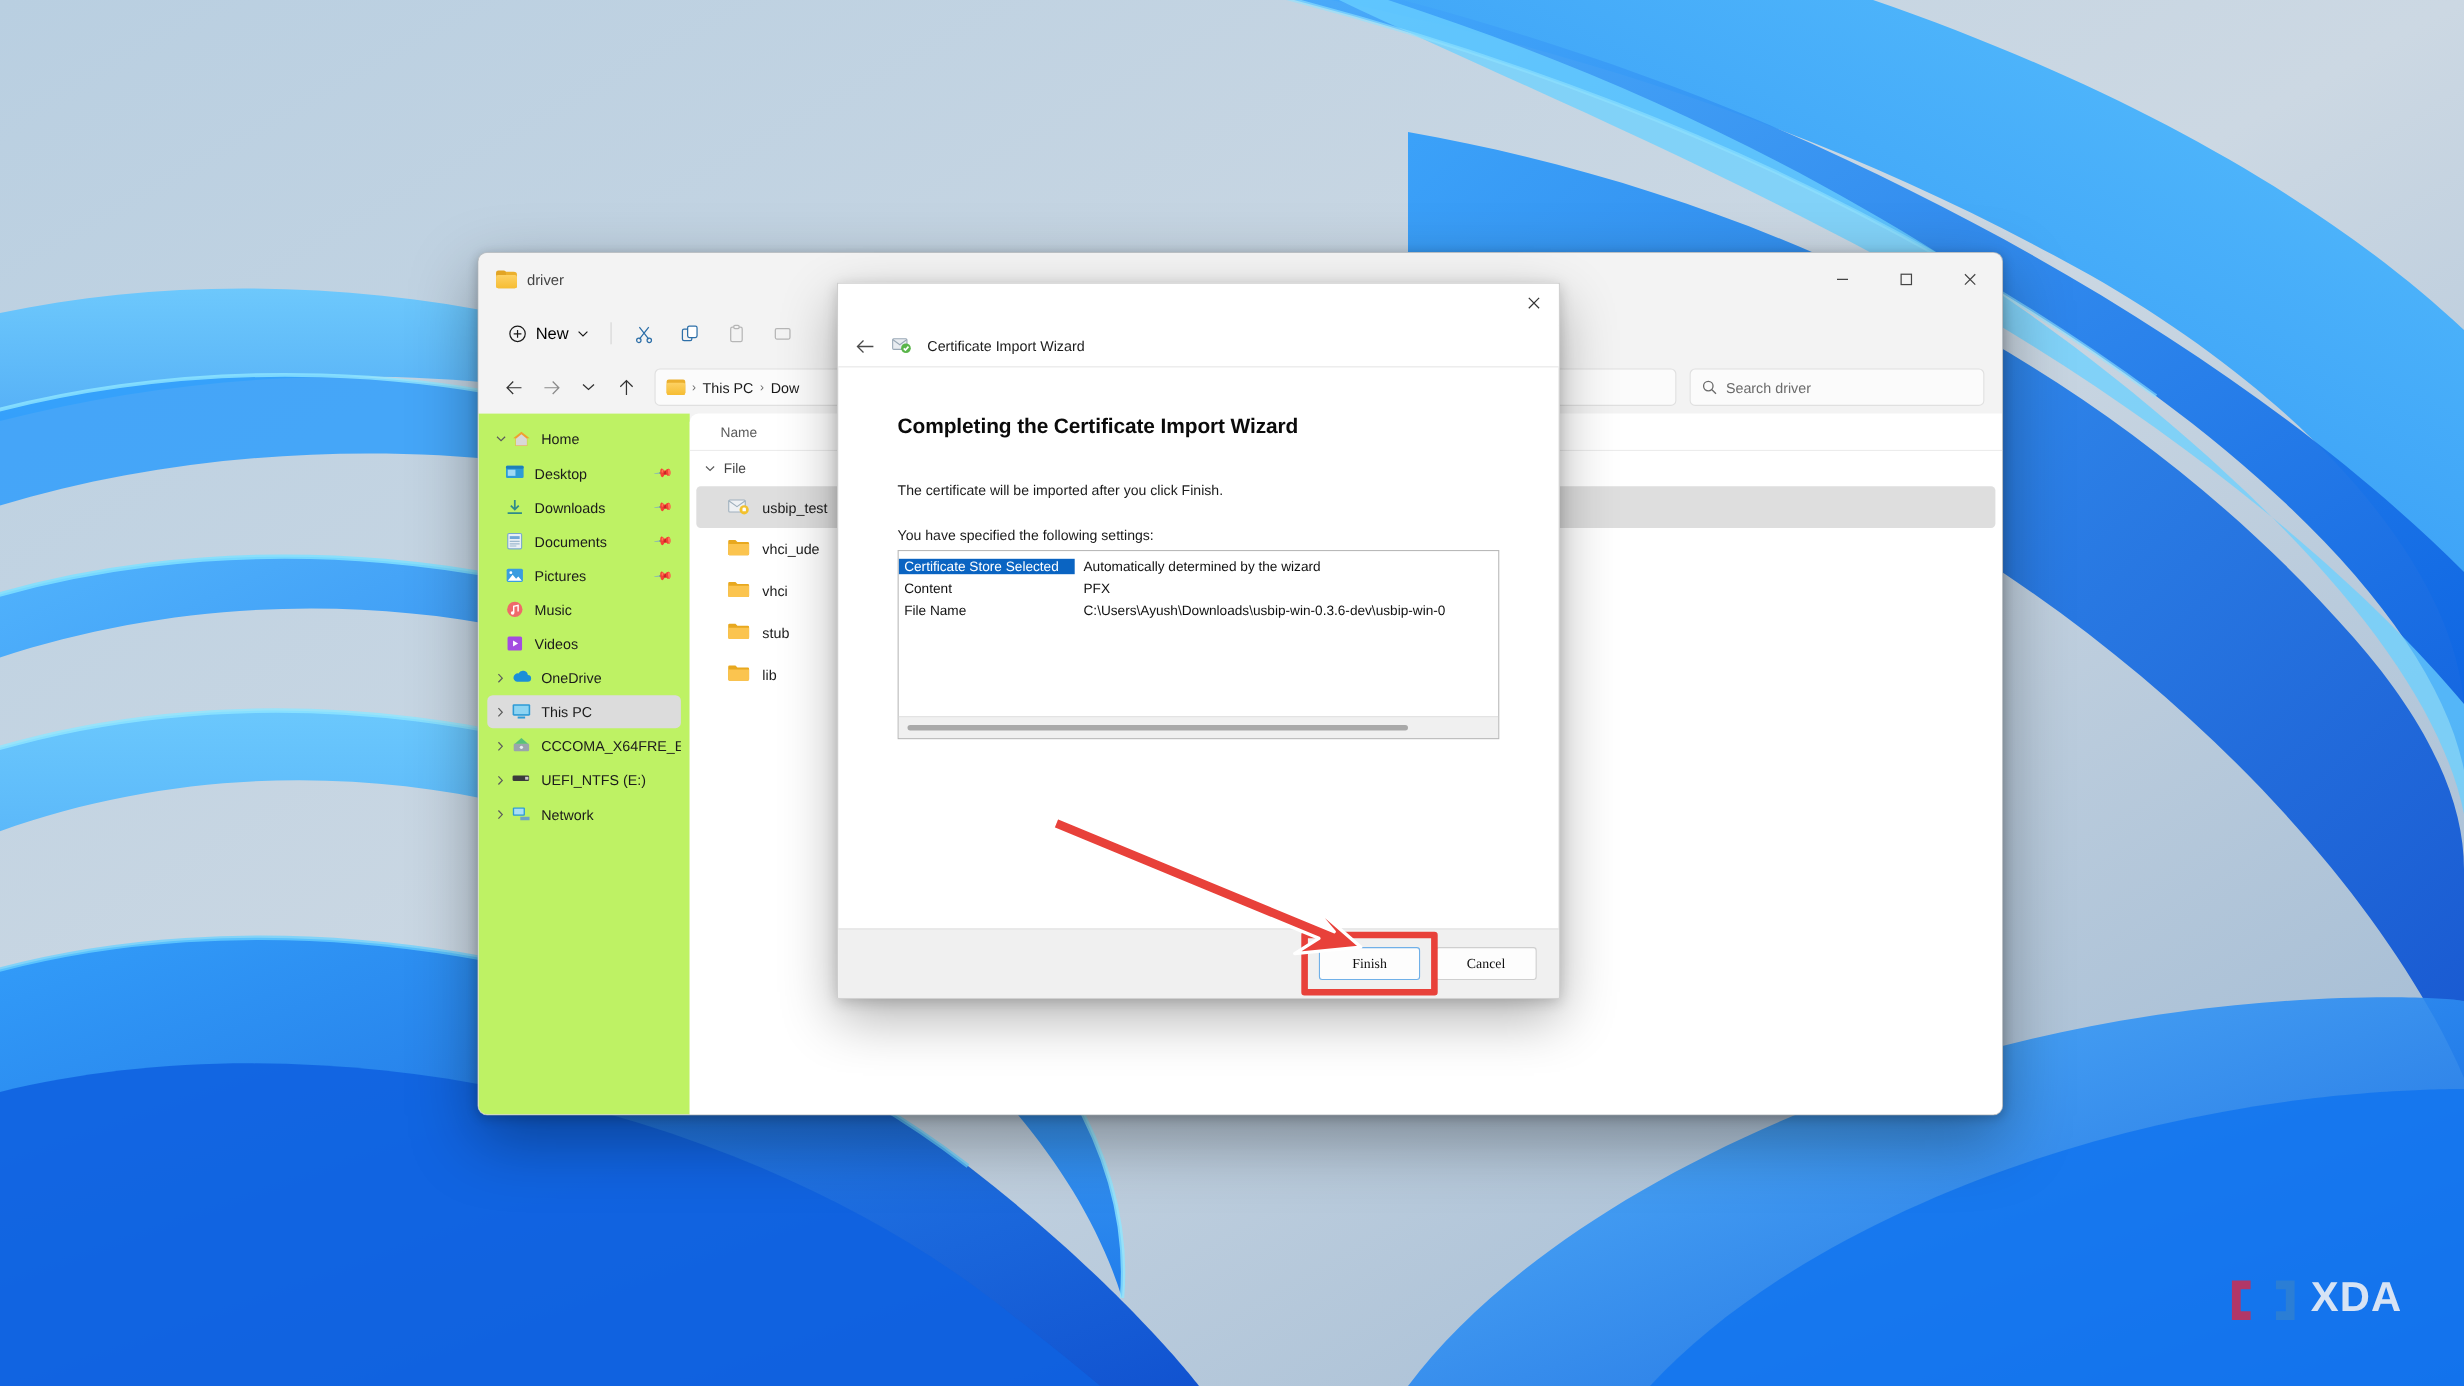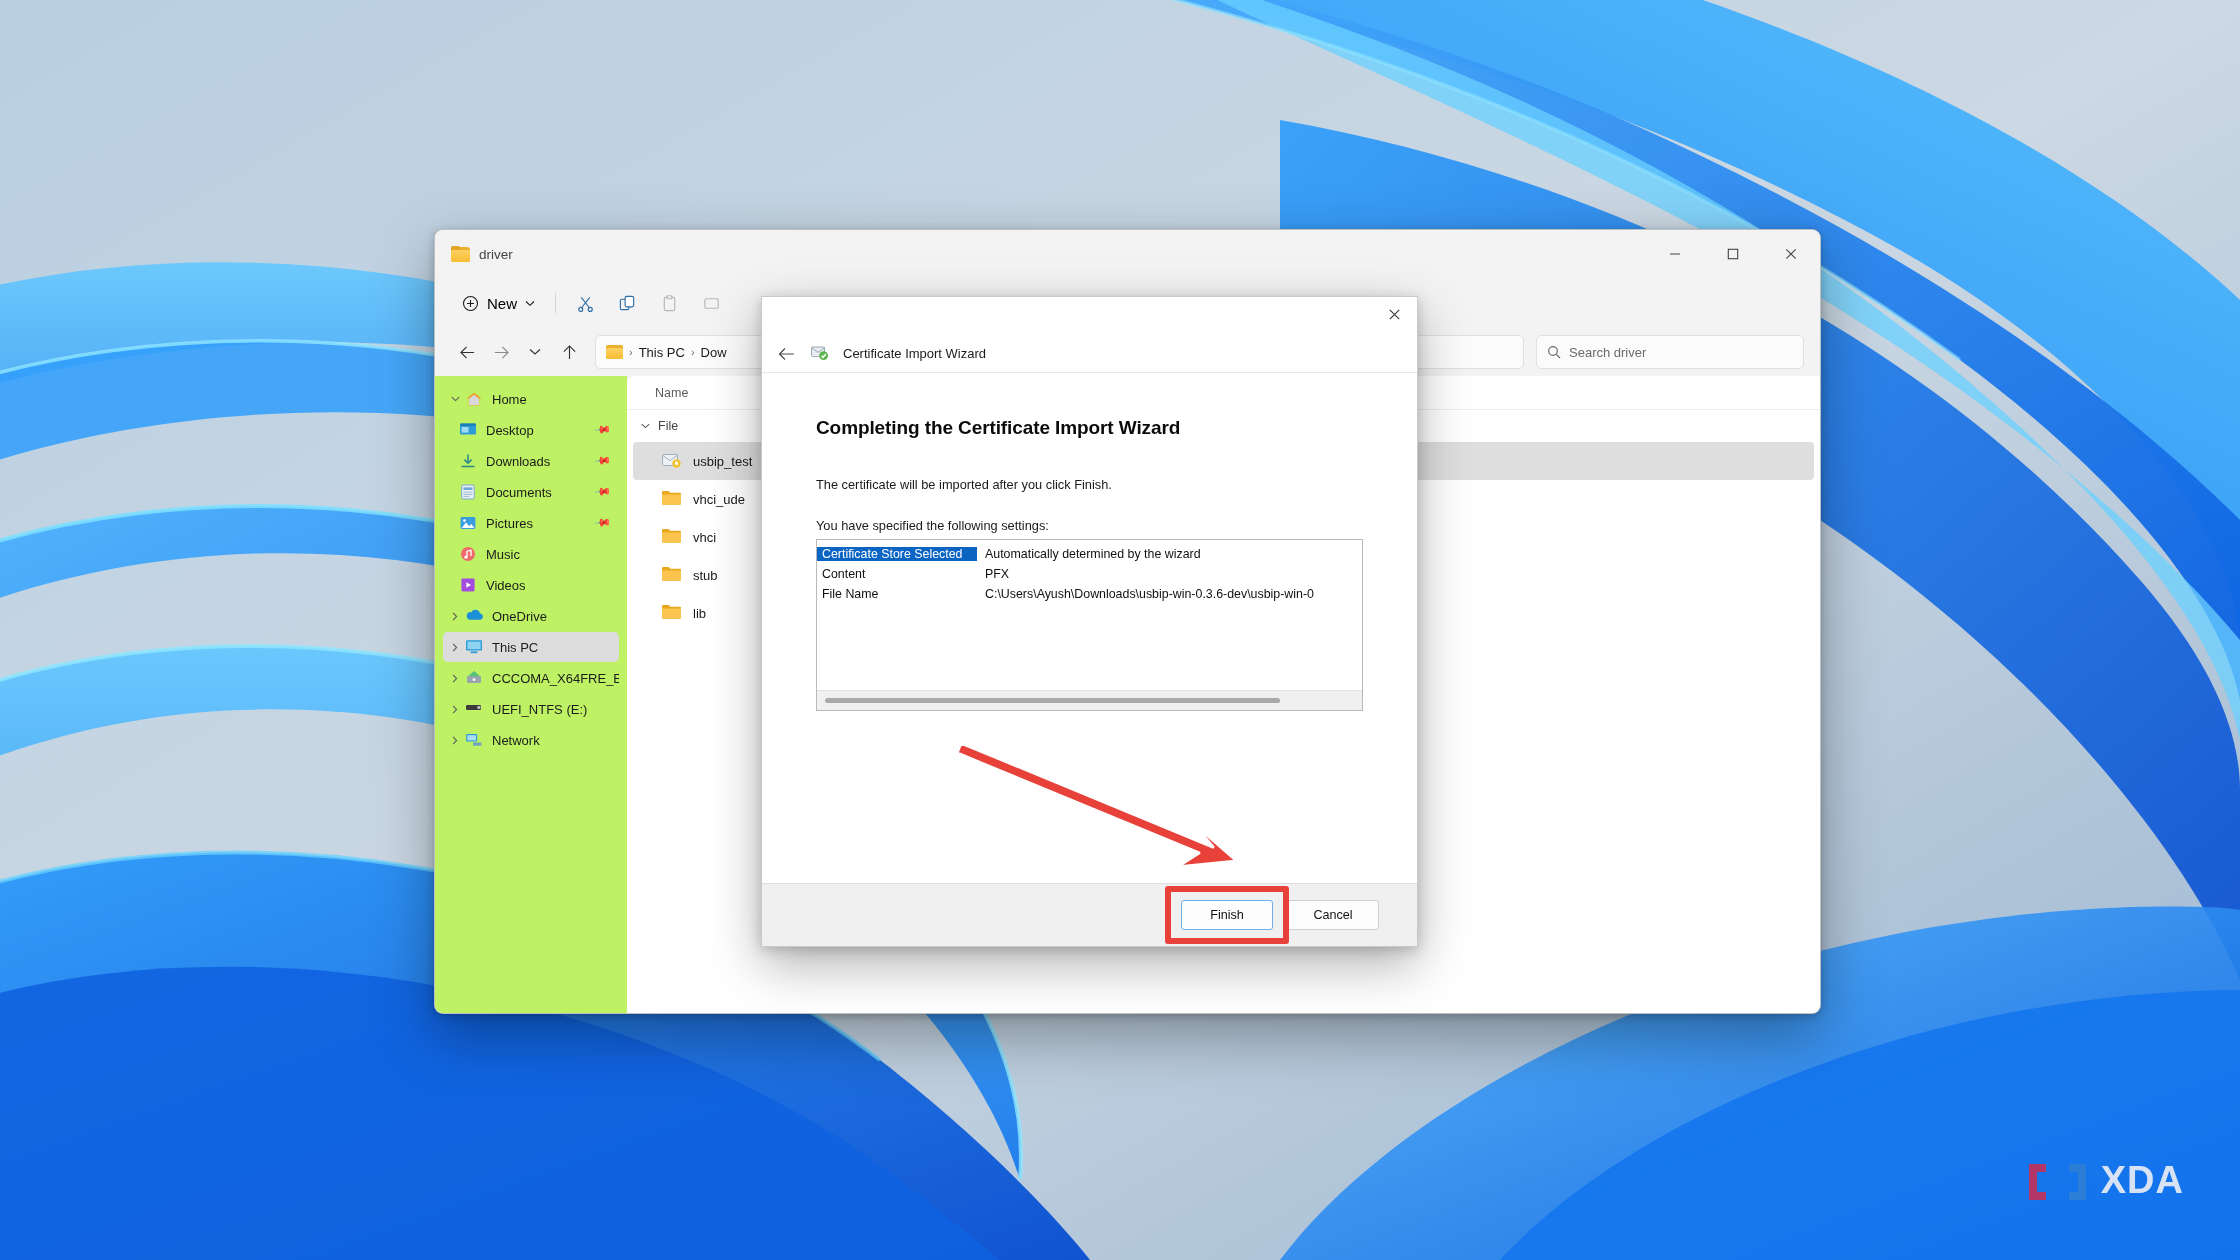--- a/index.html
+++ b/index.html
@@ -150,21 +150,20 @@
 
   
   #wizard {
     position: absolute;
     left: 761px; top: 257px;
     width: 657px; height: 651px;
     background: #ffffff;
     border: 1px solid #c9c9c9;
     box-shadow: 0 18px 48px rgba(0,0,0,.30), 0 3px 12px rgba(0,0,0,.18);
     z-index: 30;
-    margin-top: 39px;
   }
   #wz-caption { height: 38px; position: relative; background:#fff; }
   #wz-close {
     position: absolute; right: 0; top: 0; width: 46px; height: 34px;
     display: flex; align-items: center; justify-content: center; color: #333;
   }
   #wz-navbar {
     height: 38px; display: flex; align-items: center; gap: 14px;
     padding-left: 16px; border-bottom: 1px solid #e6e6e6;
     background: #fff;
@@ -196,21 +195,21 @@
     display: flex; align-items: center;
   }
   #hthumb {
     height: 5px; margin-left: 8px; width: 455px;
     background: #a9a9a9; border-radius: 3px;
   }
   #wz-footer {
     position: absolute; left: 0; right: 0; bottom: 0; height: 63px;
     background: #f0f0f0; border-top: 1px solid #dfdfdf;
     display: flex; align-items: center; justify-content: flex-end;
-    padding-right: 38px; gap: 14px;
+    padding-right: 20px; gap: 14px; font-family: Liberation Serif, serif;
   }
   .wz-btn {
     width: 92px; height: 30px; font-size: 12.6px; color: #111;
     background: #fdfdfd; border: 1px solid #cfcfcf; border-radius: 3px;
     display: flex; align-items: center; justify-content: center;
   }
   .wz-btn.primary { border-color: #70b0e8; }
   #finish-wrap { position: relative; }
   #finish-highlight {
     position: absolute; left: -16px; top: -14px;

